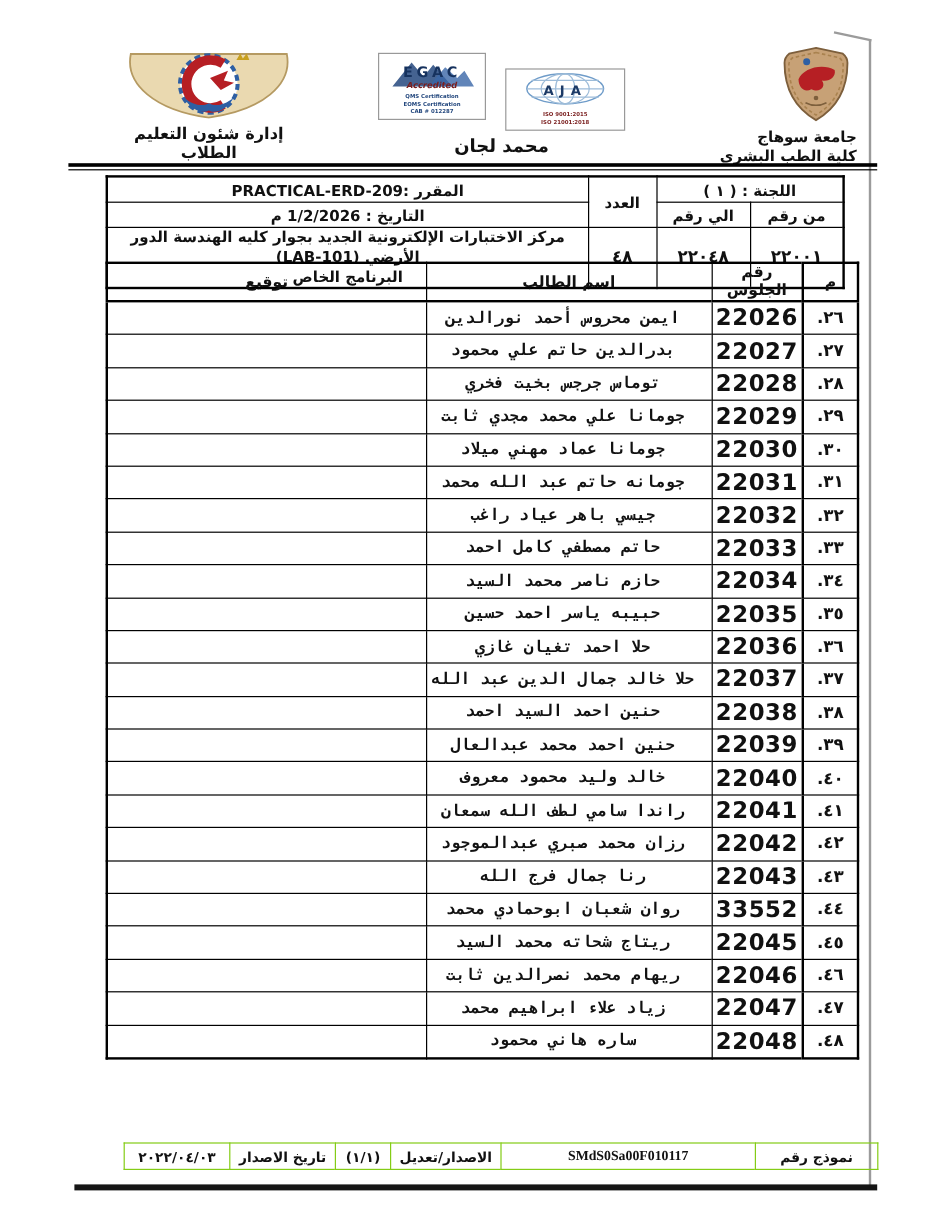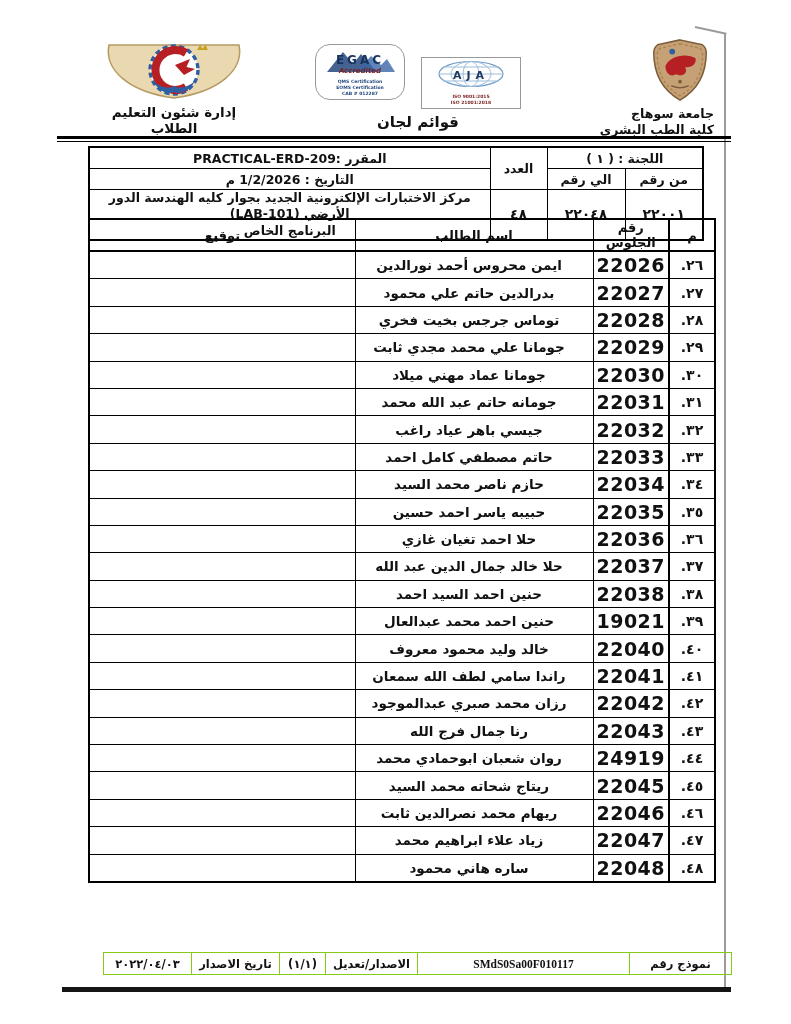--- a/index.html
+++ b/index.html
@@ -14,21 +14,21 @@
     transform:rotate(12deg); transform-origin:left center; }
 
   
   .hdr-univ { position:absolute; left:592px; top:38px; width:122px; text-align:right; }
   .hdr-univ .t { font-size:12.5px; font-weight:bold; line-height:1.25; }
   .hdr-admin { position:absolute; left:90px; top:42px; width:168px; text-align:center; }
   .hdr-admin .t { font-size:13.5px; font-weight:bold; margin-top:1px; }
   .hdr-center { position:absolute; left:254px; top:44px; width:328px; text-align:center; }
   .logos { display:flex; justify-content:center; align-items:flex-start; gap:16px; direction:ltr; }
   .acc-box { background:#fff; border:1px solid #999; padding:2px 3px; }
-  .egac-box { width:82px;border-radius:15px; }
+  .egac-box { width:82px; }
   .aja-box  { width:92px;margin-top:13px; }
   .acc-line { font-size:4.5px; font-weight:bold; color:#24487e; line-height:1.3; text-align:center; }
   .acc-line.red { color:#7a1f1f; }
   .title1 { font-size:15px; font-weight:bold; margin-top:4px; }
   .title2 { font-size:17.5px; font-weight:bold; margin-top:2px; white-space:nowrap; }
 
   .rule-top { position:absolute; left:57px; top:136px; width:674px; height:2px;
     border-top:3.5px solid #000; border-bottom:1.5px solid #000; }
 
   
@@ -45,21 +45,21 @@
 
   
   .students-table { position:absolute; left:88px; top:218px; width:626px; border:2.5px solid #000; }
   .students-table th, .students-table td { border:1px solid #000; font-weight:bold;
     vertical-align:middle; padding:0; }
   .students-table thead th { height:26px; font-size:13px; border-bottom:2.5px solid #000; text-align:center; }
   .students-table td { height:26.4px; text-align:center; }
   .students-table th:first-child, .students-table td:first-child { border-left:2.5px solid #000; }
   .index-cell { font-size:14px; }
   .seat-cell  { font-size:19px; letter-spacing:0.5px; }
-  .name-cell  { font-size:13.5px; text-align:right; padding-right:10px !important; }
+  .name-cell  { font-size:13.5px; text-align:right; padding-right:10px !important;font-family:Liberation Mono, monospace; }
   .sig-cell   { }
 
   
   .footer-table { position:absolute; left:103px; top:952px; width:628px; border:1.5px solid #000; }
   .footer-table td { border:1px solid #84cc16; font-size:11.5px; font-weight:bold;
     height:21px; text-align:center; vertical-align:middle; padding:0 2px; }
   .form-code { font-family:"Liberation Serif","DejaVu Serif",serif; font-size:13.5px; direction:ltr; }
   .rule-bottom { position:absolute; left:62px; top:987px; width:669px; height:4.5px; background:#151515; }
 </style>
 </head>
@@ -113,21 +113,21 @@
           <ellipse cx="42" cy="14" rx="32" ry="12.5" fill="none" stroke="#6f9cc9" stroke-width="1.2"></ellipse>
           <ellipse cx="42" cy="14" rx="20" ry="12.5" fill="none" stroke="#9dbcd9" stroke-width="1"></ellipse>
           <ellipse cx="42" cy="14" rx="8" ry="12.5" fill="none" stroke="#9dbcd9" stroke-width="1"></ellipse>
           <path d="M10 14 H74 M14 7 H70 M14 21 H70" stroke="#9dbcd9" stroke-width="1" fill="none"></path>
           <text x="42" y="19" text-anchor="middle" font-size="11" font-weight="bold" fill="#1c3a66" letter-spacing="5">AJA</text>
         </svg>
         <div class="acc-line red">ISO 9001:2015</div>
         <div class="acc-line red">ISO 21001:2018</div>
       </div>
     </div>
-    <div class="title1">قوائم لجان</div>
+    <div class="title1">محمد لجان</div>
   </div>
 
   <div class="rule-top"></div>
 
   <table class="info-table">
     <colgroup>
         <col style="width:78px">
         <col style="width:78px">
         <col style="width:57px">
         <col style="width:401px">
@@ -244,21 +244,21 @@
           <td class="sig-cell"></td>
         </tr>
         <tr>
           <td class="index-cell">٣٨.</td>
           <td class="seat-cell">22038</td>
           <td class="name-cell">حنين احمد السيد احمد</td>
           <td class="sig-cell"></td>
         </tr>
         <tr>
           <td class="index-cell">٣٩.</td>
-          <td class="seat-cell">19021</td>
+          <td class="seat-cell">22039</td>
           <td class="name-cell">حنين احمد محمد عبدالعال</td>
           <td class="sig-cell"></td>
         </tr>
         <tr>
           <td class="index-cell">٤٠.</td>
           <td class="seat-cell">22040</td>
           <td class="name-cell">خالد وليد محمود معروف</td>
           <td class="sig-cell"></td>
         </tr>
         <tr>
@@ -274,21 +274,21 @@
           <td class="sig-cell"></td>
         </tr>
         <tr>
           <td class="index-cell">٤٣.</td>
           <td class="seat-cell">22043</td>
           <td class="name-cell">رنا جمال فرج الله</td>
           <td class="sig-cell"></td>
         </tr>
         <tr>
           <td class="index-cell">٤٤.</td>
-          <td class="seat-cell">24919</td>
+          <td class="seat-cell">33552</td>
           <td class="name-cell">روان شعبان ابوحمادي محمد</td>
           <td class="sig-cell"></td>
         </tr>
         <tr>
           <td class="index-cell">٤٥.</td>
           <td class="seat-cell">22045</td>
           <td class="name-cell">ريتاج شحاته محمد السيد</td>
           <td class="sig-cell"></td>
         </tr>
         <tr>

